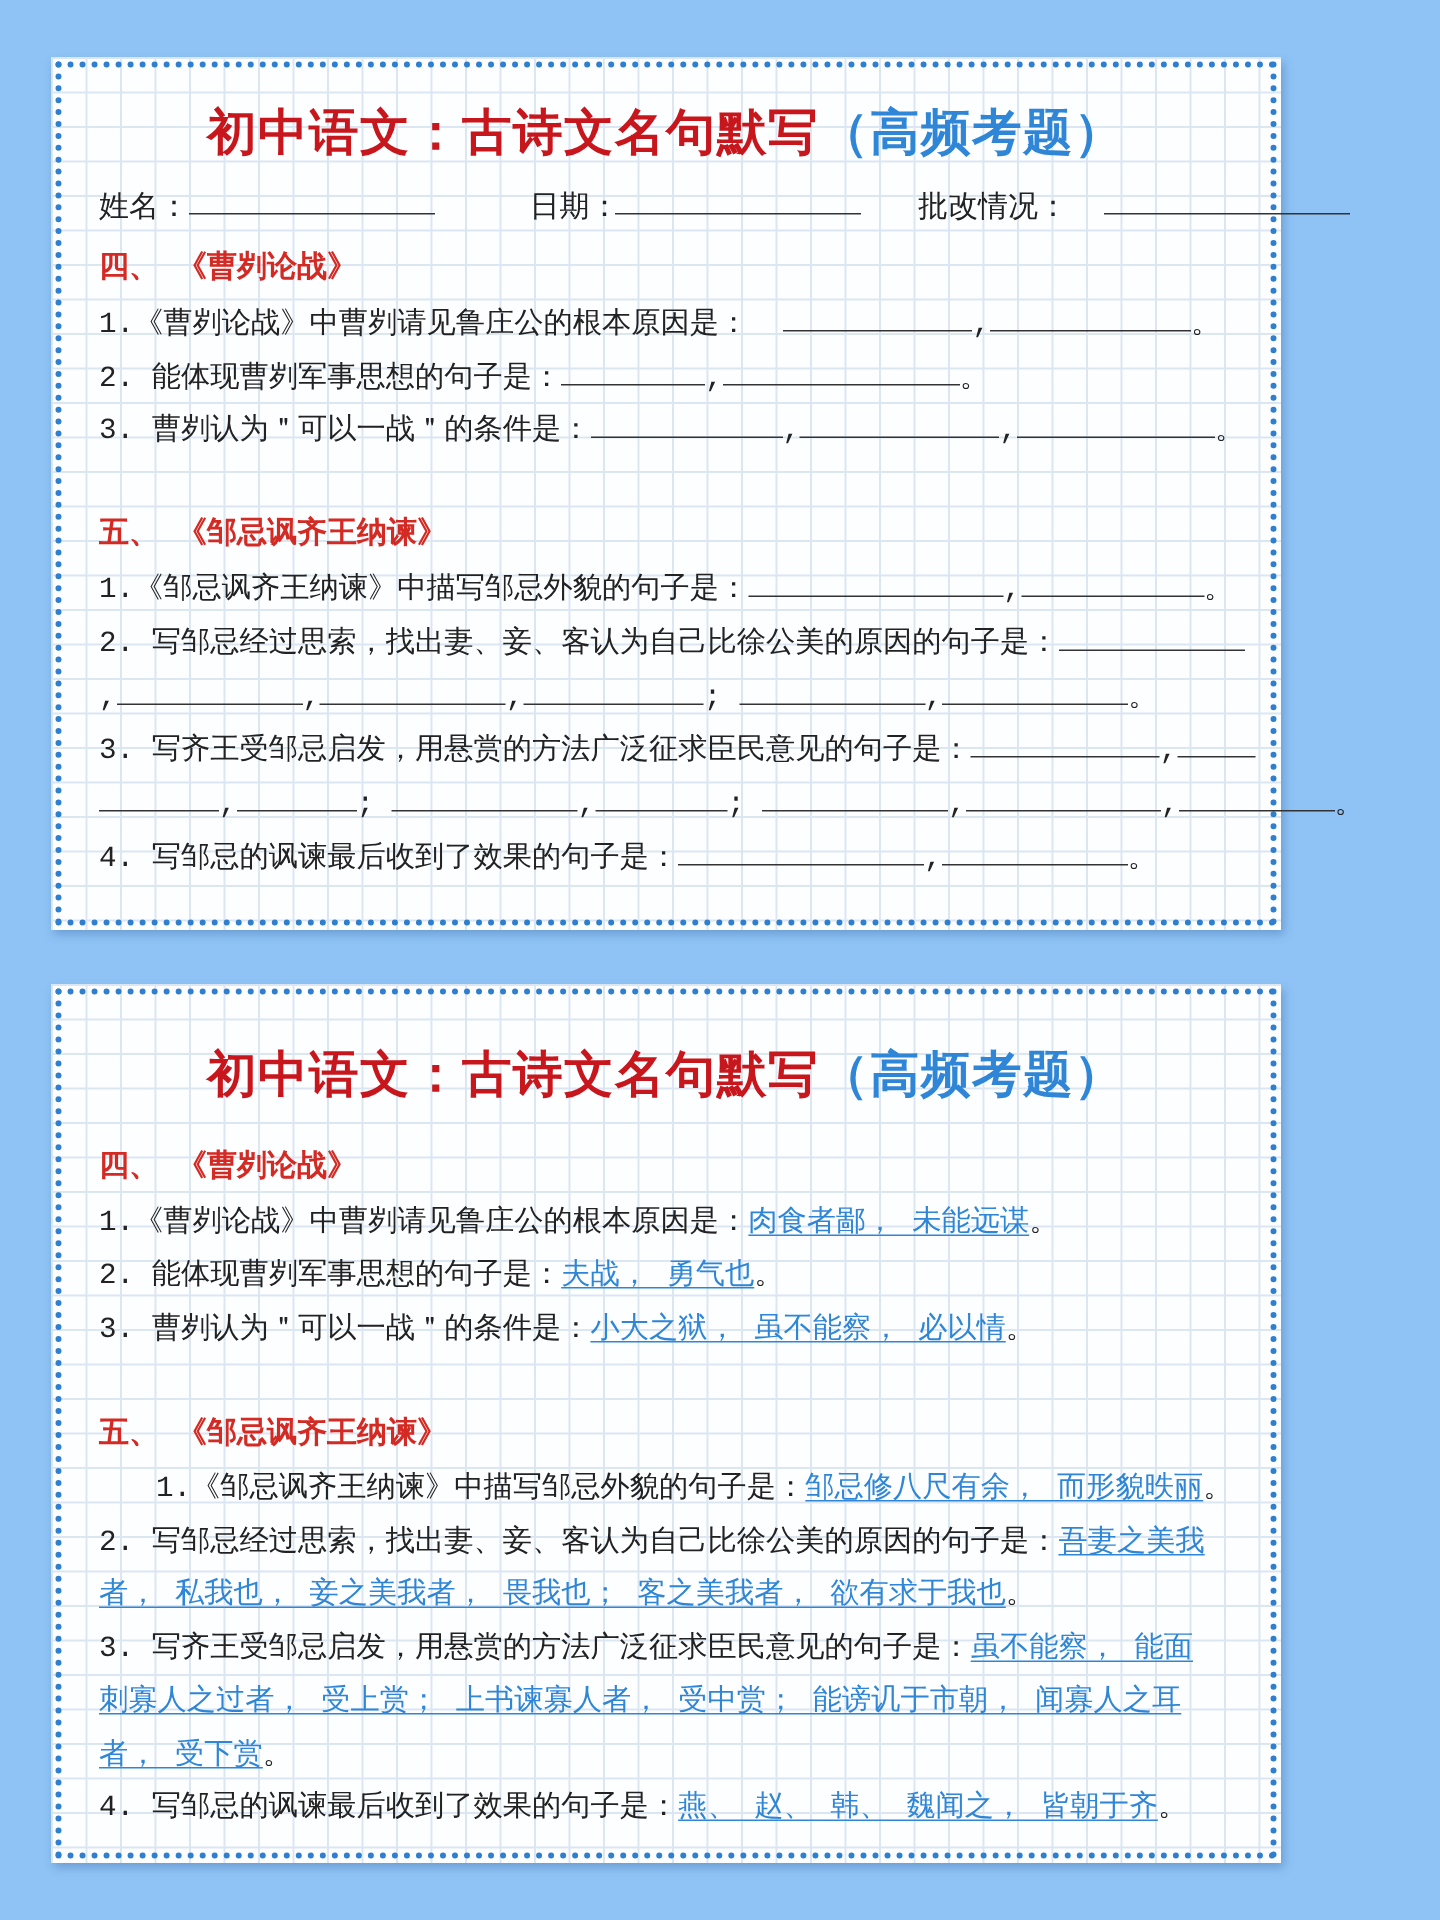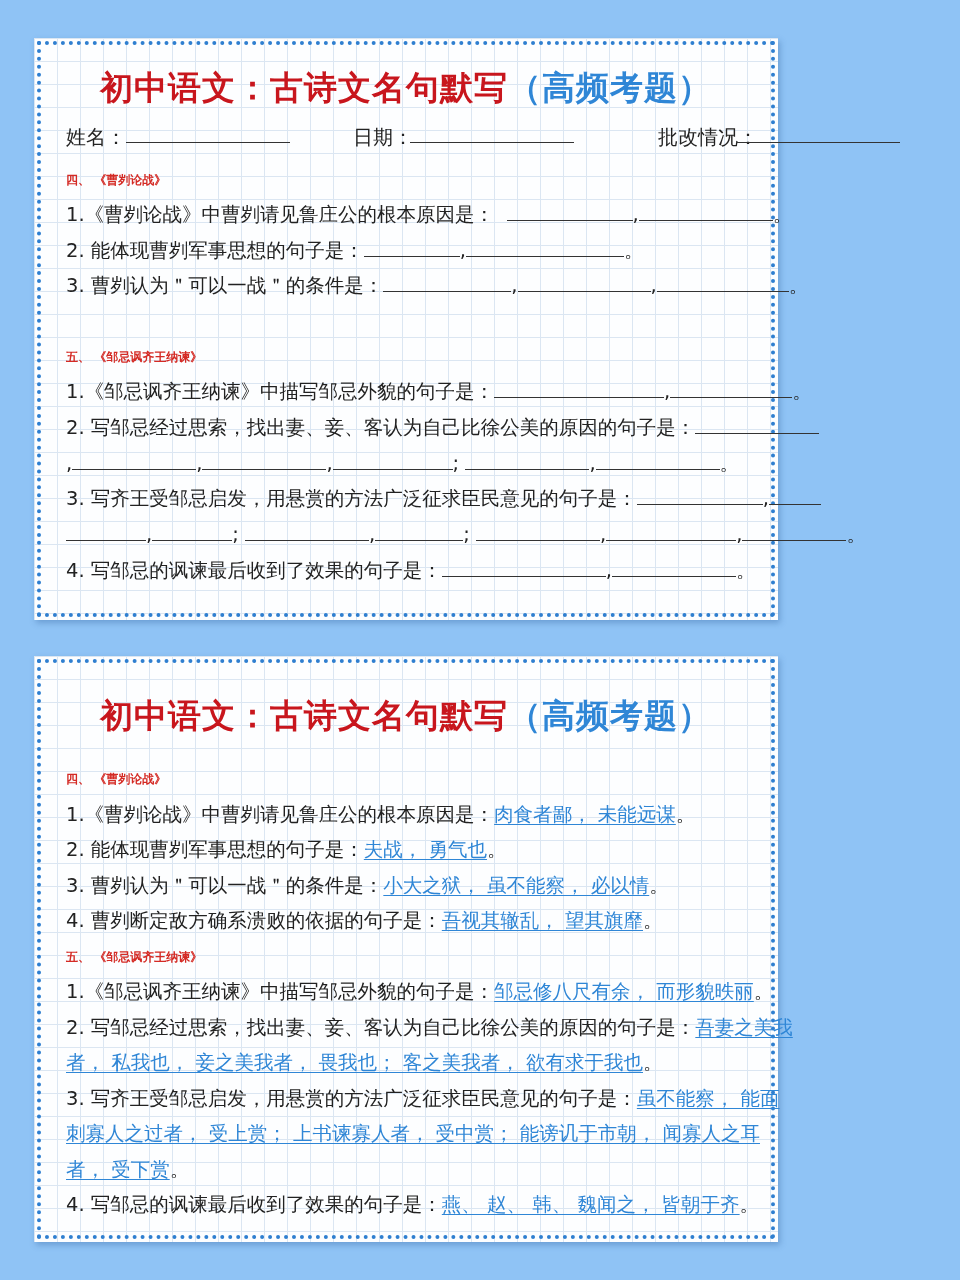--- a/index.html
+++ b/index.html
@@ -1,62 +1,63 @@
 <!DOCTYPE html>
 <html><head>
 <meta charset="utf-8">
 <style>
   html, body { margin:0; padding:0; }
   body {
     width:960px; height:1280px; background:#8fc3f5; position:relative; overflow:hidden;
     font-family: "DejaVu Sans", "Liberation Sans", sans-serif;
   }
   .card {
-    position:absolute; left:34px; width:744px; background-color:#fdfeff;
+    position:absolute; left:34px; width:820px; background-color:#fdfeff;
     background-image:
       linear-gradient(to right, #dbe6f2 1px, transparent 1px),
       linear-gradient(to bottom, #dbe6f2 1px, transparent 1px);
     background-size:23px 23px;
     box-shadow: 2px 3px 6px rgba(40,90,150,0.35);
+    font-family: Liberation Mono, monospace;
   }
   .card::before {
     content:""; position:absolute; inset:3px;
     border:4px dotted #2f7fd0; pointer-events:none;
   }
   #card1 { top:38px; height:582px; }
   #card2 { top:656px; height:586px; }
   .title {
     position:absolute; left:0; right:0; text-align:center;
     font-size:33px; font-weight:bold; letter-spacing:1px; white-space:nowrap;
   }
   .title .red { color:#c8161d; }
   .title .blue { color:#2f86d6; }
   .line {
     position:absolute; left:32px; font-size:19.5px; color:#222; white-space:nowrap; line-height:26px;
   }
-  .sec { color:#d42a24; font-weight:bold; font-size:12px; }
+  .sec { color:#d42a24; font-weight:bold; font-size:20px; }
   .blank { display:inline-block; border-bottom:1.5px solid #333; height:18px; vertical-align:baseline; }
   .ans { color:#2f86d6; text-decoration:underline; text-underline-offset:3px; }
   .header-row { position:absolute; left:32px; top:86px; font-size:20px; color:#222; width:840px; }
   .header-row span.lbl { position:absolute; white-space:nowrap; }
   .header-row span.fld { position:absolute; top:18px; border-bottom:1.5px solid #333; }
 </style>
 </head>
 <body>
 
 <div id="card1" class="card">
   <div class="title" style="top:28px;">
     <span class="red">初中语文：古诗文名句默写</span><span class="blue">（高频考题）</span>
   </div>
   <div class="header-row">
     <span class="lbl" style="left:0;">姓名：</span>
     <span class="fld" style="left:60px;width:164px;"></span>
     <span class="lbl" style="left:287px;">日期：</span>
     <span class="fld" style="left:344px;width:164px;"></span>
-    <span class="lbl" style="left:592px;">批改情况：</span>
+    <span class="lbl" style="left:546px;">批改情况：</span>
     <span class="fld" style="left:670px;width:164px;"></span>
   </div>
 
   <div class="line sec" style="top:129px;">四、  《曹刿论战》</div>
   <div class="line" style="top:164px;">
     <span>1.《曹刿论战》中曹刿请见鲁庄公的根本原因是：</span>&nbsp;&nbsp;<span class="blank" style="width:126px"></span>,<span class="blank" style="width:134px"></span><span>。</span>
   </div>
   <div class="line" style="top:200px;text-align:right;">
     <span>2. 能体现曹刿军事思想的句子是：</span><span class="blank" style="width:96px"></span>,<span class="blank" style="width:158px"></span><span>。</span>
   </div>
@@ -93,26 +94,23 @@
   <div class="line sec" style="top:110px;">四、  《曹刿论战》</div>
   <div class="line" style="top:146px;">
     <span>1.《曹刿论战》中曹刿请见鲁庄公的根本原因是：</span><span class="ans">肉食者鄙，  未能远谋</span><span>。</span>
   </div>
   <div class="line" style="top:181px;">
     <span>2. 能体现曹刿军事思想的句子是：</span><span class="ans">夫战，  勇气也</span><span>。</span>
   </div>
   <div class="line" style="top:217px;">
     <span>3. 曹刿认为＂可以一战＂的条件是：</span><span class="ans">小大之狱，  虽不能察，  必以情</span><span>。</span>
   </div>
-  <div class="line" style="top:252px;">
-    <span>4. 曹刿断定敌方确系溃败的依据的句子是：</span><span class="ans">吾视其辙乱，  望其旗靡</span><span>。</span>
-  </div>
 
   <div class="line sec" style="top:288px;">五、  《邹忌讽齐王纳谏》</div>
-  <div class="line" style="top:323px;">
+  <div class="line" style="top:323px;margin-left:38px;">
     <span>1.《邹忌讽齐王纳谏》中描写邹忌外貌的句子是：</span><span class="ans">邹忌修八尺有余，  而形貌昳丽</span><span>。</span>
   </div>
   <div class="line" style="top:359px;">
     <span>2. 写邹忌经过思索，找出妻、妾、客认为自己比徐公美的原因的句子是：</span><span class="ans">吾妻之美我</span>
   </div>
   <div class="line" style="top:394px;">
     <span class="ans">者，  私我也，  妾之美我者，  畏我也；  客之美我者，  欲有求于我也</span><span>。</span>
   </div>
   <div class="line" style="top:430px;">
     <span>3. 写齐王受邹忌启发，用悬赏的方法广泛征求臣民意见的句子是：</span><span class="ans">虽不能察，  能面</span>

